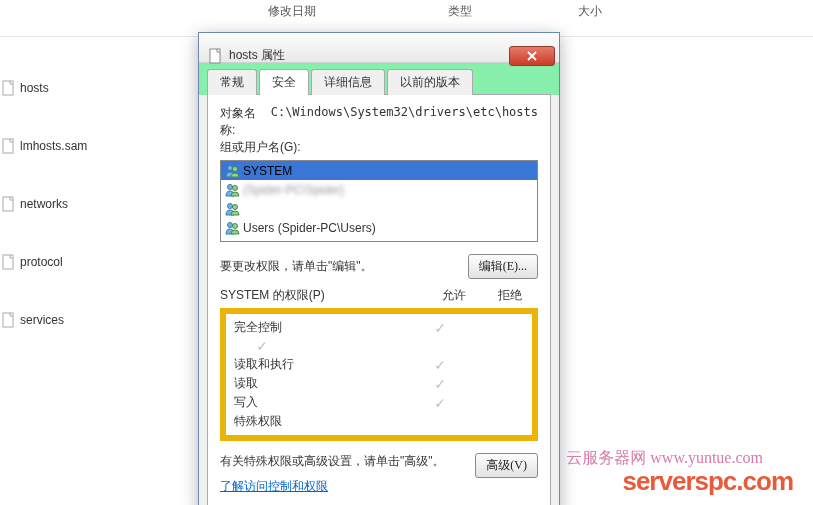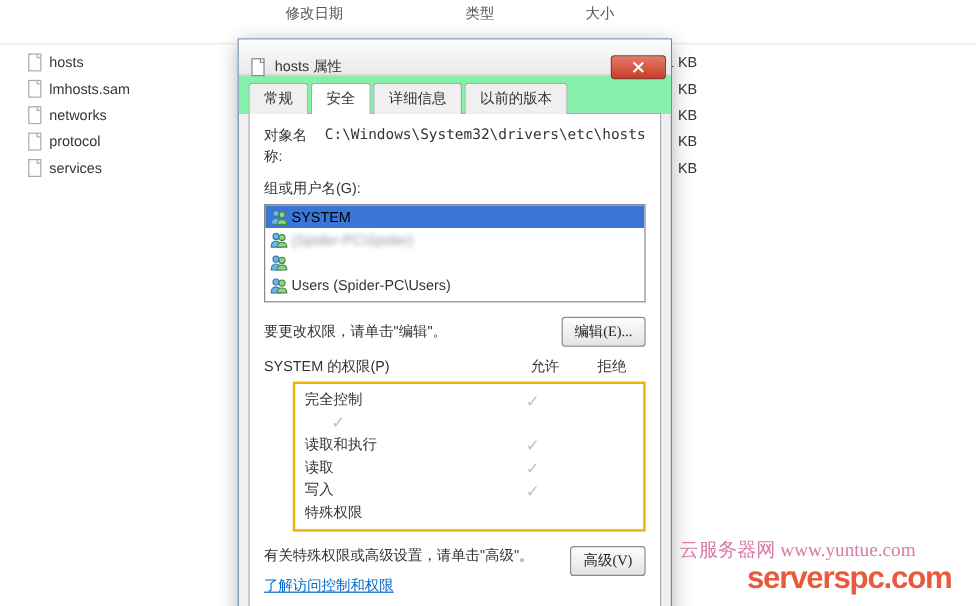--- a/index.html
+++ b/index.html
@@ -1,54 +1,54 @@
 <!DOCTYPE html>
 <html><head>
 <meta charset="utf-8">
 <style>
 * { box-sizing: border-box; margin: 0; padding: 0; font-family: "Microsoft YaHei", SimSun, Tahoma, sans-serif; font-size: 12px; }
 body { background: #fff; width: 813px; height: 505px; overflow: hidden; position: relative; }
 .explorer { position: absolute; top: 0; left: 0; width: 813px; }
-.col-headers { display: flex; height: 37px; border-bottom: 1px solid #e5e5e5; color: #555; }
+.col-headers { display: flex; height: 37px; border-bottom: 1px solid #e5e5e5; color: #555; gap: 30px; }
 .col-headers span { padding: 3px 8px; }
 .file-list { padding-top: 4px; }
-.file-row { display: flex; align-items: center; height: 22px; padding-left: 21px; color: #333; }
+.file-row { display: flex; align-items: center; height: 22px; padding-left: 0; color: #333; margin-top: 36px; }
 .file-row .icon { width: 16px; height: 16px; margin-right: 4px; }
 .file-row .name { width: 210px; }
 .file-row .date { width: 150px; }
 .file-row .type { width: 100px; }
 .file-row .size { width: 80px; text-align: right; }
 svg.doc-icon { width: 16px; height: 16px; }
 
 .dialog { position: absolute; top: 32px; left: 198px; width: 362px; background: #f0f0f0; border: 1px solid #6b8ab2; box-shadow: 0 4px 16px rgba(0,0,0,0.3); }
 .titlebar { height: 30px; background: linear-gradient(to bottom, #fdfdfd, #e9e9e9); display: flex; align-items: center; padding: 16px 4px 0 8px; border-bottom: 1px solid #d0d0d0; }
 .titlebar .icon { width: 16px; height: 16px; margin-right: 6px; }
 .titlebar-text { flex: 1; color: #333; }
 .close-btn { width: 46px; height: 20px; background: linear-gradient(to bottom, #e67a68, #c93d27); border: 1px solid #8b3a2e; border-radius: 3px; display: flex; align-items: center; justify-content: center; cursor: pointer; }
 .close-btn svg { width: 10px; height: 10px; }
 .tab-strip { display: flex; padding: 6px 8px 0 8px; background: #86efac; }
 .tab { padding: 4px 12px; border: 1px solid #aaa; border-bottom: none; background: #f0f0f0; margin-right: 2px; border-radius: 3px 3px 0 0; cursor: pointer; color: #333; }
 .tab.active { background: #fff; position: relative; z-index: 2; }
 .tab-content { background: #fff; margin: 0 8px 8px 8px; border: 1px solid #aaa; padding: 10px 12px; margin-top: -1px; }
-.field-row { display: flex; margin-bottom: 10px; }
+.field-row { display: flex; }
 .field-label { width: 76px; color: #333; }
 .field-value { flex: 1; color: #333; font-family: SimSun, monospace; }
 .list-label { margin-bottom: 4px; color: #333; }
 .principal-list { border: 1px solid #888; height: 82px; background: #fff; overflow: hidden; }
 .principal-row { display: flex; align-items: center; height: 19px; padding-left: 4px; font-family: SimSun, monospace; color: #333; }
 .principal-row.selected { background: #3a76d6; color: #000000; }
 .principal-row .pi { width: 18px; display: flex; align-items: center; }
 .group-icon { width: 16px; height: 14px; }
 .edit-row { display: flex; align-items: center; margin: 12px 0 8px 0; }
 .edit-row .txt { flex: 1; color: #333; }
 .btn { border: 1px solid #8a8a8a; background: linear-gradient(to bottom, #fdfdfd, #e3e3e3); border-radius: 3px; padding: 3px 10px; cursor: pointer; color: #222; font-family: SimSun; }
 .perm-header { display: flex; margin-top: 4px; color: #333; }
 .perm-header .lbl { flex: 1; }
 .perm-header .col { width: 56px; text-align: center; }
-.perm-list { border: 2px solid #eab308; background: #fff; padding: 4px 0; margin-top: 4px; margin-left: 24px; }
+.perm-list { border: 6px solid #eab308; background: #fff; padding: 4px 0; margin-top: 4px; }
 .perm-row { display: flex; padding: 1px 8px; align-items: center; color: #333; }
 .perm-row .pname { flex: 1; }
 .perm-row .allow, .perm-row .deny { width: 56px; text-align: center; color: #bfbfbf; font-size: 14px; }
 .adv-row { display: flex; align-items: flex-start; margin-top: 12px; }
 .adv-row .txt { flex: 1; color: #333; line-height: 1.4; }
 .link-row { }
 .link-row a { color: #0066cc; text-decoration: underline; cursor: pointer; }
 .watermark { position: absolute; right: 20px; bottom: 8px; font-size: 26px; font-weight: bold; color: #e85a3a; font-family: Arial, sans-serif; text-shadow: 1px 1px 0 #fff, -1px -1px 0 #fff, 1px -1px 0 #fff, -1px 1px 0 #fff; letter-spacing: -1px; }
 .watermark2 { position: absolute; right: 50px; bottom: 36px; font-size: 16px; color: #d97aa8; font-family: SimSun; }
 .blur { filter: blur(2px); color: #999; }

